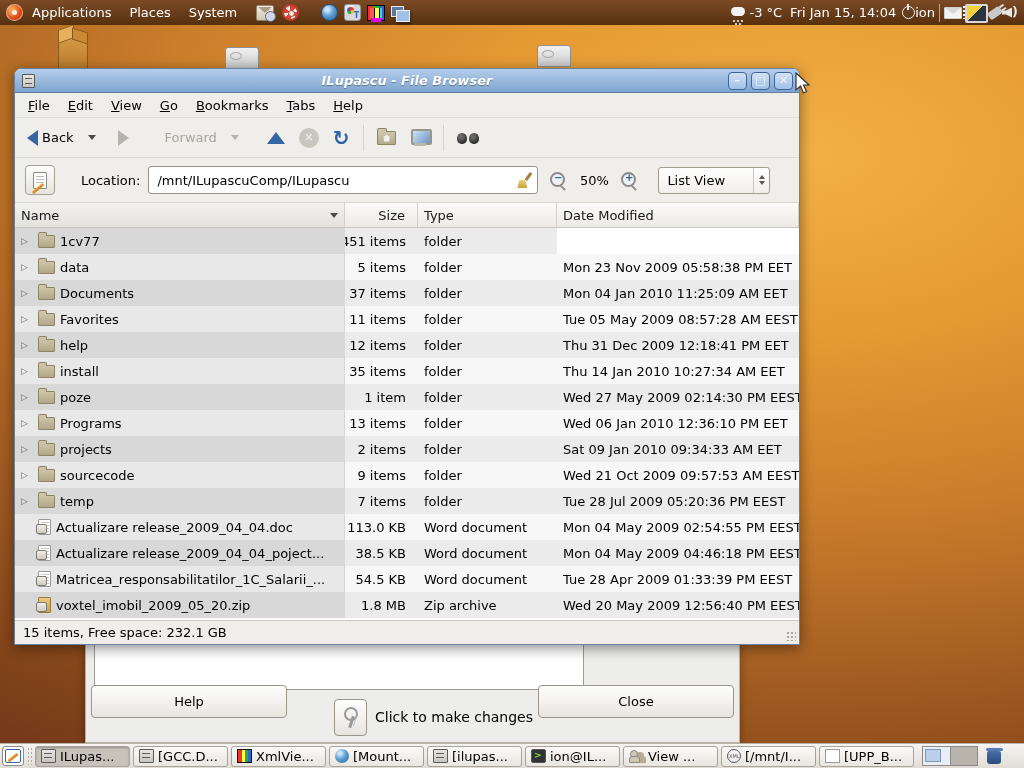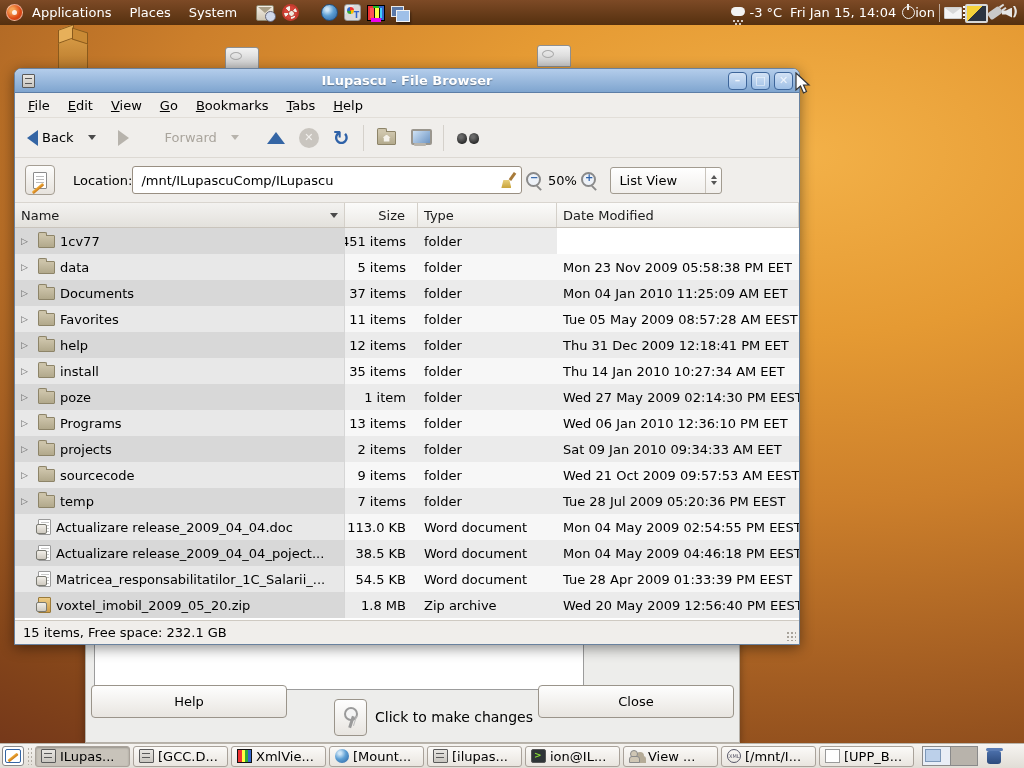--- a/index.html
+++ b/index.html
@@ -73,21 +73,21 @@
   .drive-icon { position:absolute; width:34px; height:22px; z-index:1;
     background:linear-gradient(#f2f2f2,#c9c9c9); border:1px solid #8f8f8f; border-radius:3px 3px 0 0; }
   .drive-icon::before { content:""; position:absolute; left:4px; top:4px; width:10px; height:6px; border-radius:50%; border:1px solid #aaa; }
 
   
   .window { position:absolute; left:14px; top:68px; width:786px; height:577px; z-index:20;
     background:#f0eeeb; border:1px solid #69829f; border-radius:7px 7px 0 0;
     box-shadow:0 3px 14px rgba(0,0,0,.45); display:flex; flex-direction:column; }
   .titlebar { height:24px; border-radius:6px 6px 0 0; position:relative;
     background:linear-gradient(#b4cdeb,#7fa5cf); border-bottom:1px solid #5d7ea6;
-    display:flex; align-items:center; }
+    display:flex; align-items:center;font-style:italic; }
   .cabinet { width:13px; height:14px; background:linear-gradient(#e8e6e2,#c9c6c0); border:1px solid #5a5a5a; border-radius:1px; position:relative; }
   .cabinet::before { content:""; position:absolute; left:2px; top:3px; width:7px; height:1px; background:#5a5a5a; box-shadow:0 5px 0 #5a5a5a; }
   .titlebar .cabinet { margin-left:7px; }
   .title-text { position:absolute; left:0; right:0; text-align:center; font-weight:bold; color:#fff; text-shadow:0 1px 1px rgba(0,0,0,.35); font-size:13px; }
   .winbtns { margin-left:auto; display:flex; gap:4px; padding-right:6px; z-index:2; }
   .wbtn { width:19px; height:18px; border-radius:4px; border:1px solid #3d659a;
     background:linear-gradient(#d3e2f5,#9fc0e6); color:#eef4fc; font-size:11px; font-weight:bold;
     display:flex; align-items:center; justify-content:center; line-height:1; }
   
   .menubar { height:25px; background:#f0eeeb; display:flex; align-items:center; padding-left:4px; border-bottom:1px solid #e2ded8;}
@@ -109,21 +109,21 @@
   .home-ic::after { content:""; position:absolute; left:5px; top:3px; width:8px; height:7px; background:#f4f1ea; clip-path:polygon(50% 0,100% 45%,85% 45%,85% 100%,15% 100%,15% 45%,0 45%); }
   .comp-ic { width:20px; height:17px; position:relative; }
   .comp-ic::before { content:""; position:absolute; left:1px; top:0; width:17px; height:12px; background:linear-gradient(135deg,#cfe2f5,#6d95c4); border:2px solid #9a968e; border-radius:2px; }
   .comp-ic::after { content:""; position:absolute; left:4px; bottom:0; width:12px; height:3px; background:#b9b5ad; border-radius:1px; }
   .binoc { width:22px; height:14px; position:relative; }
   .binoc::before, .binoc::after { content:""; position:absolute; top:2px; width:10px; height:11px; background:radial-gradient(circle at 40% 35%, #6a6a6a 15%, #2e2e2e 70%); border-radius:50% 50% 45% 45%; }
   .binoc::before { left:0; } .binoc::after { right:0; }
   .tlabel { font-size:13px; }
   .tlabel.gray { color:#a9a49c;margin-left:32px; }
   
-  .locbar { height:45px; display:flex; align-items:center; padding:0 10px; border-bottom:1px solid #d9d5cf; }
+  .locbar { height:45px; display:flex; align-items:center; padding:0 10px; gap:8px; border-bottom:1px solid #d9d5cf; }
   .note-btn { width:30px; height:30px; border:1px solid #a59e93; border-radius:4px; background:linear-gradient(#fdfdfc,#e7e3dd); display:flex; align-items:center; justify-content:center; }
   .note-ic { width:14px; height:17px; background:#fff; border:1px solid #8a8a8a; position:relative; border-radius:1px;}
   .note-ic::before { content:""; position:absolute; left:2px; top:3px; width:8px; height:1px; background:#bbb; box-shadow:0 3px 0 #bbb, 0 6px 0 #bbb; }
   .note-ic::after { content:""; position:absolute; left:-3px; bottom:-2px; width:14px; height:3px; background:linear-gradient(#f4b03c,#c87818); transform:rotate(-40deg); border-radius:1px; }
   .loc-label { margin-left:18px; }
   .loc-input-wrap { position:relative; width:390px; }
   .loc-input { width:100%; height:28px; border:1px solid #998f82; border-radius:3px; padding:0 26px 0 8px; font:13px "DejaVu Sans",sans-serif; background:#fff; }
   .broom { position:absolute; right:7px; top:6px; width:14px; height:16px; }
   .broom::before { content:""; position:absolute; right:1px; top:0; width:3px; height:9px; background:#a87b3a; transform:rotate(35deg); }
   .broom::after { content:""; position:absolute; left:0; bottom:0; width:10px; height:8px; background:linear-gradient(#e8cf7a,#c9a43c); clip-path:polygon(20% 0,80% 0,100% 100%,0 100%); }

